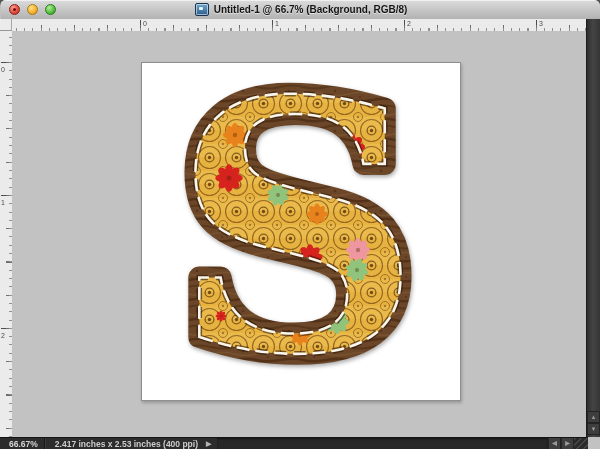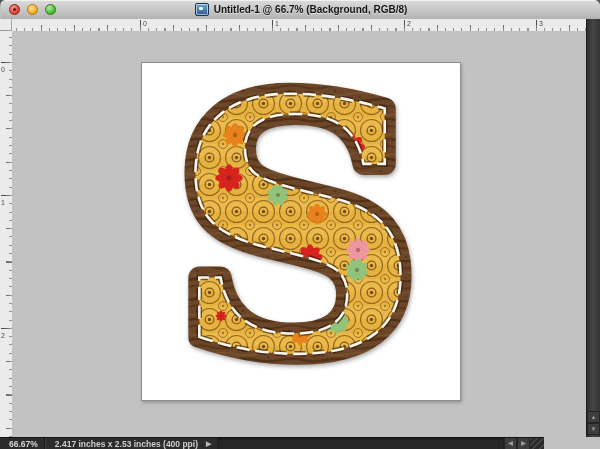--- a/index.html
+++ b/index.html
@@ -60,21 +60,21 @@
   .glyph{font-family:"DejaVu Serif",serif;font-weight:bold;font-size:344px;text-anchor:middle;}
   .glyph.base{fill:url(#goldpat);stroke:url(#woodpat);stroke-width:22px;paint-order:stroke fill;stroke-linejoin:round;}
   .glyph.dash-under{fill:none;stroke:rgba(44,22,6,.6);stroke-width:5.5px;stroke-dasharray:11 8;}
   .glyph.dash-over{fill:none;stroke:#faf6ec;stroke-width:2.6px;stroke-dasharray:11 8;stroke-linecap:round;}
   
   .vscroll{position:absolute;left:586px;top:19px;width:14px;height:418px;
     background:linear-gradient(90deg,#2e2e2e,#454545 45%,#353535);border-left:1px solid #1b1b1b;box-sizing:border-box;}
   .vbtns{position:absolute;left:0;bottom:2px;width:13px;}
   .sbtn{width:13px;height:12px;background:#3e3e3e;border:1px solid #242424;box-sizing:border-box;
     color:#9a9a9a;font-size:6px;line-height:10px;text-align:center;}
-  .bottombar{position:absolute;left:0;top:437px;width:544px;height:12px;background:#2c2c2c;
+  .bottombar{position:absolute;left:0;top:437px;width:588px;height:12px;background:#2c2c2c;
     border-top:1px solid #141414;box-sizing:content-box;display:flex;align-items:stretch;
     font-size:8.5px;font-weight:bold;color:#d6d6d6;line-height:12px;}
   .zoomfield{padding:0 6px 0 9px;border-right:1px solid #161616;box-shadow:1px 0 0 #3d3d3d;}
   .docinfo{padding:0 6px 0 10px;color:#cdcdcd;white-space:nowrap;}
   .menuarrow{font-size:7px;color:#b5b5b5;padding:0 6px 0 2px;}
   .htrack{flex:1;background:#272727;box-shadow:inset 0 1px 2px rgba(0,0,0,.5);}
   .hbtns{display:flex;}
   .hbtns .sbtn{height:12px;line-height:11px;border-top:none;}
   .grip{width:14px;height:12px;background:repeating-linear-gradient(135deg,#474747 0 1.5px,#2a2a2a 1.5px 4.5px);}
 </style>

